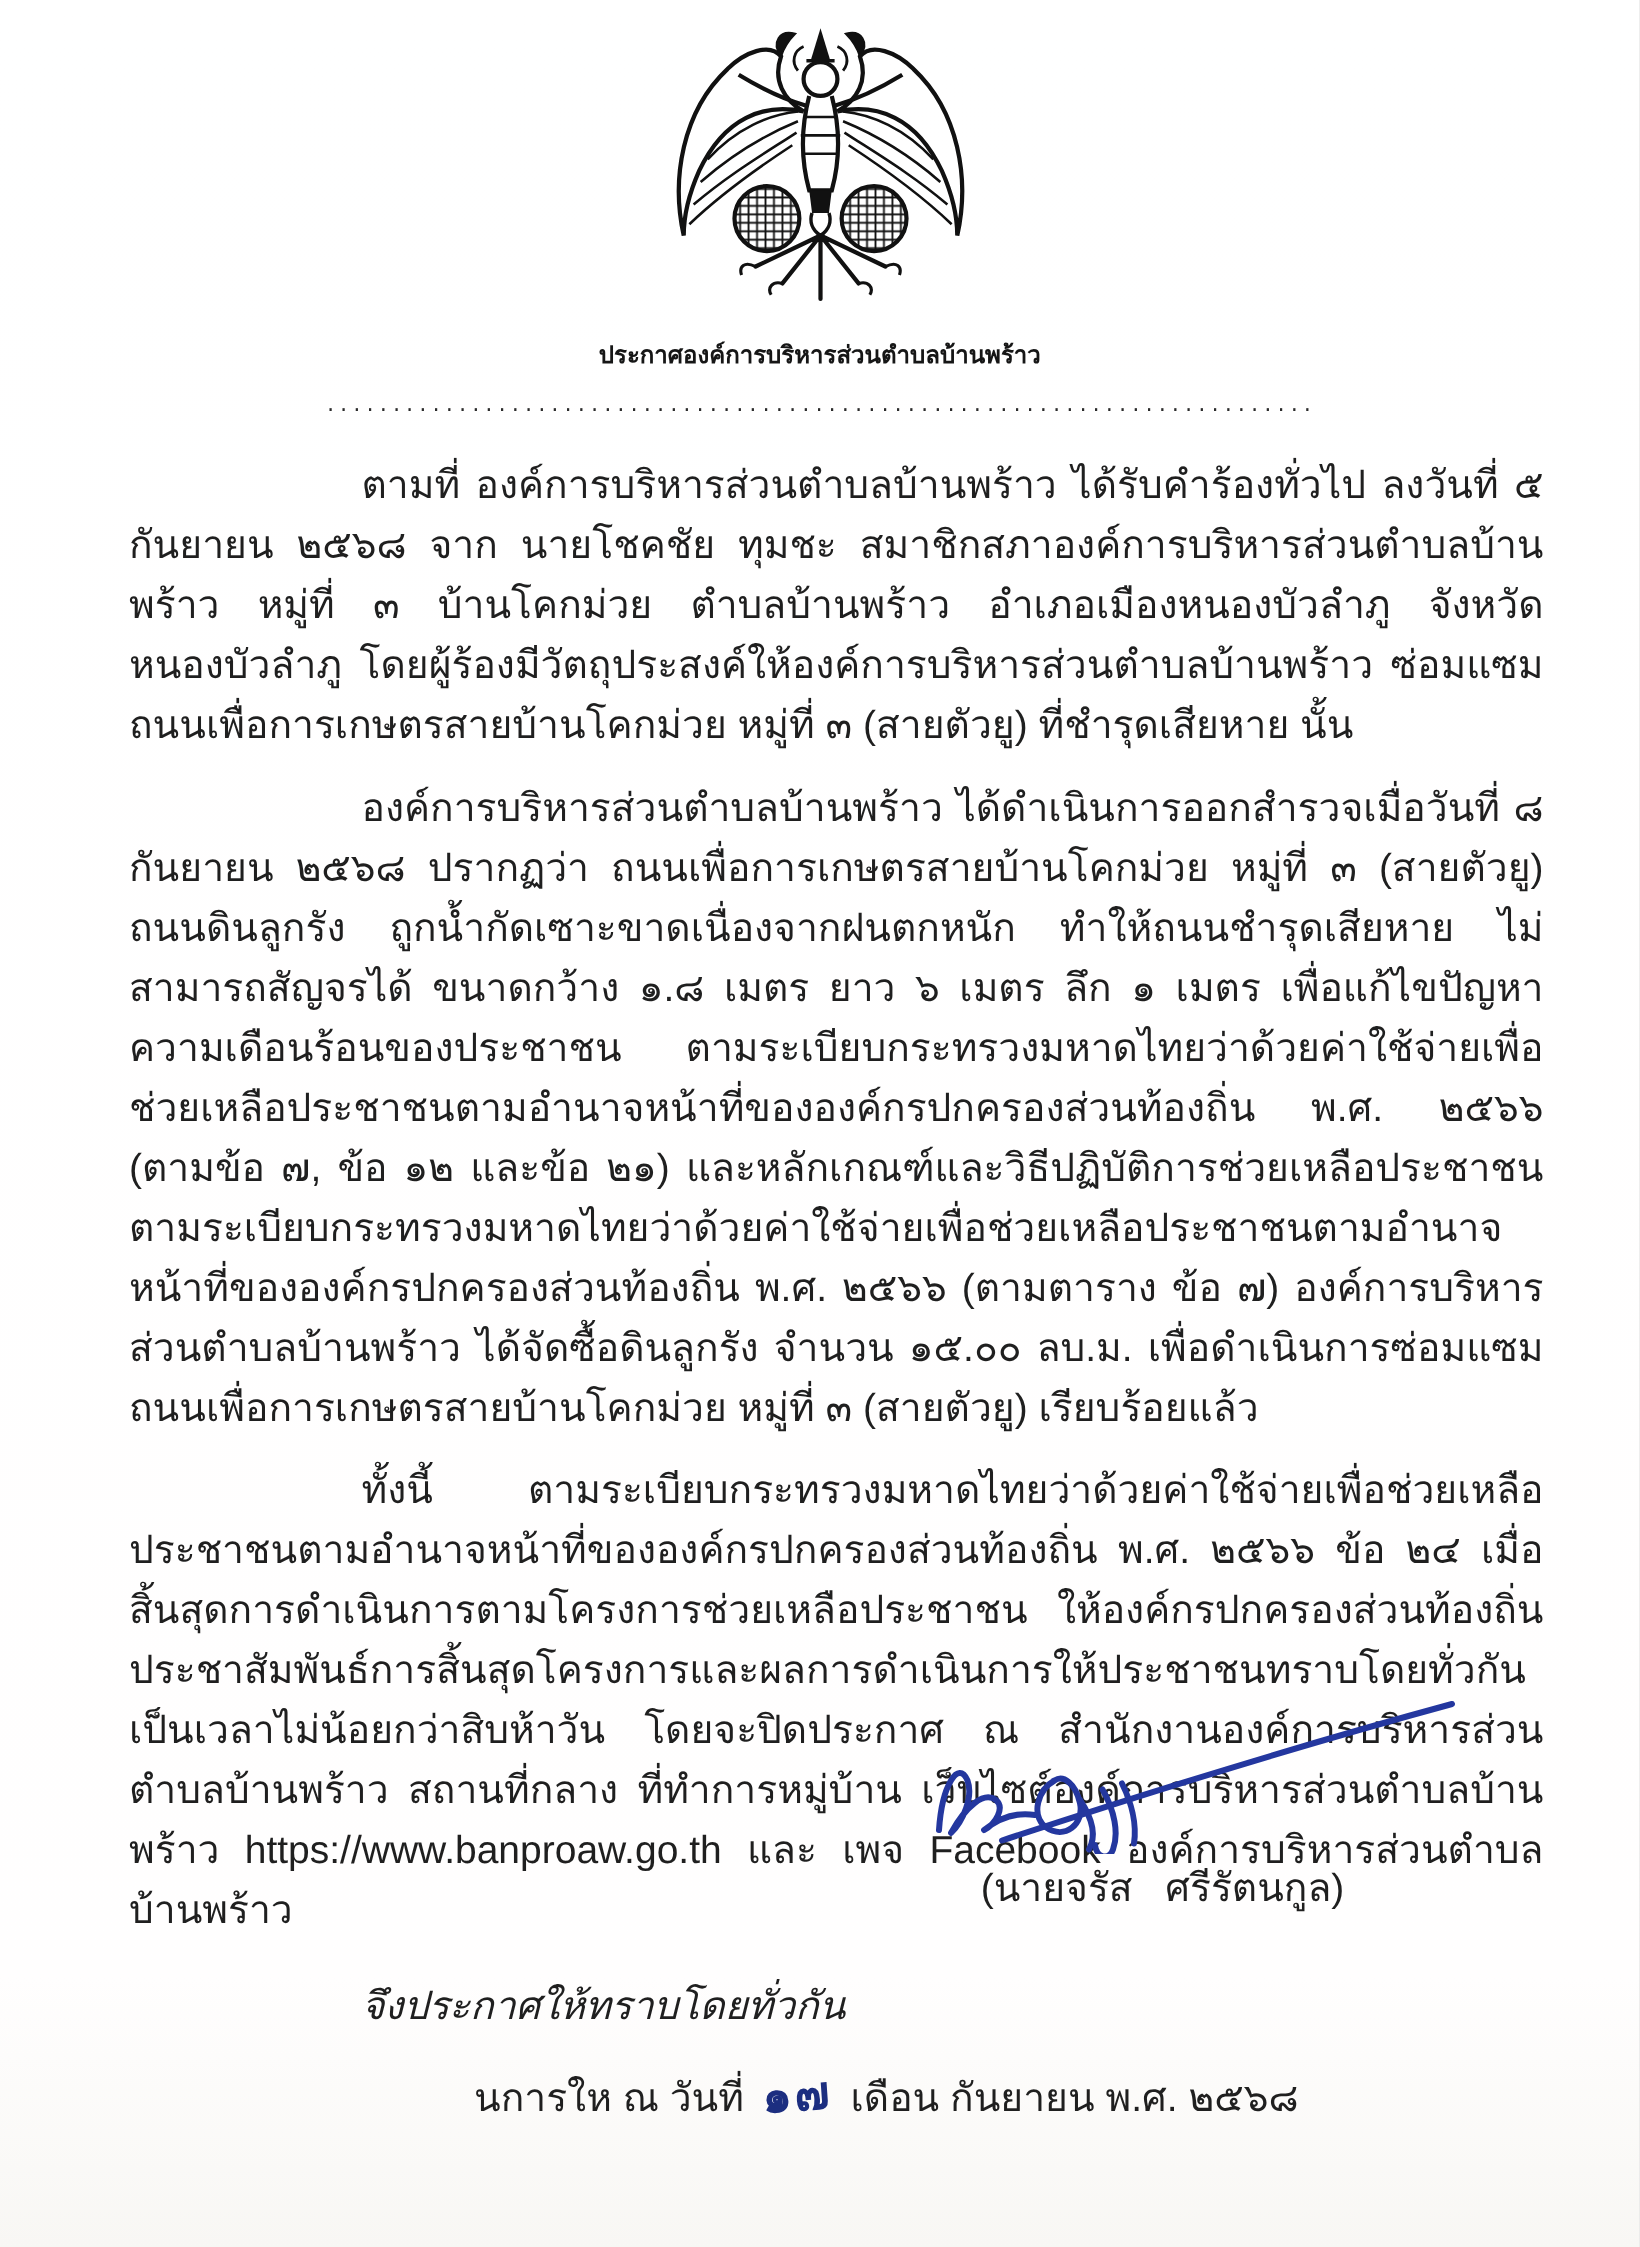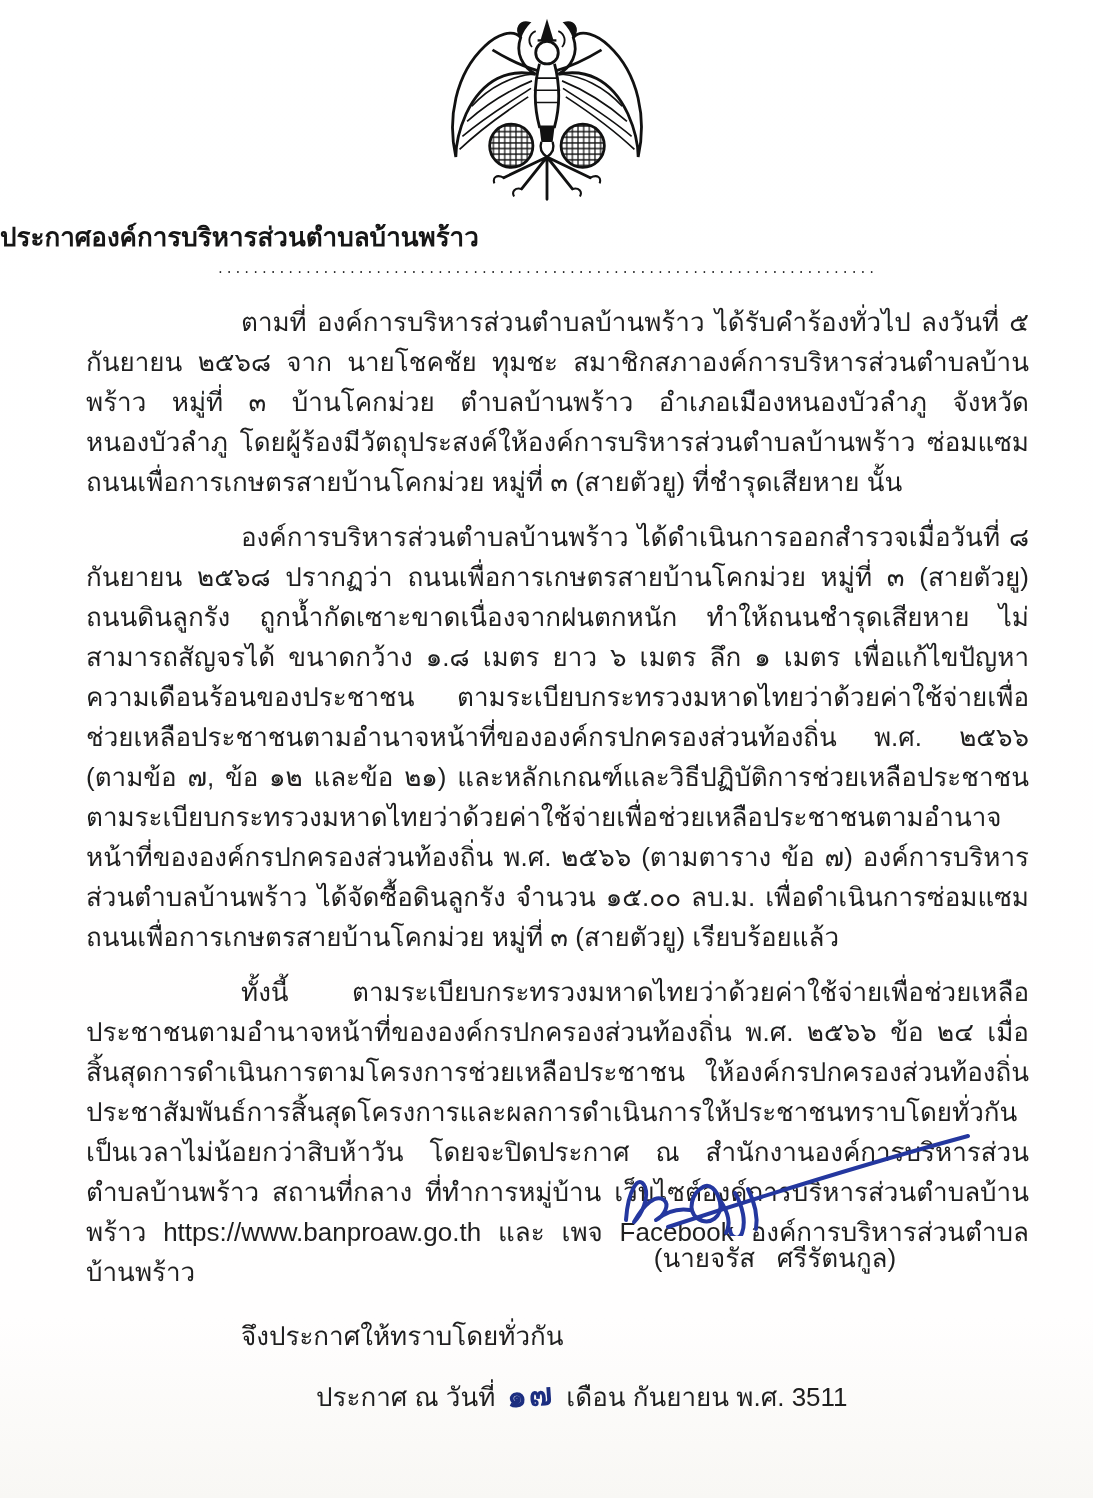--- a/index.html
+++ b/index.html
@@ -8,43 +8,46 @@
     width:1093px;height:1498px;
     margin:0 auto;
     background:linear-gradient(180deg,#ffffff 0%,#fffefe 88%,#f8f7f4 100%);
     font-family:"Liberation Sans",sans-serif;
     color:#1f1f1f;
     overflow:hidden;
   }
   .emblem-wrap{padding-top:16px;text-align:center;}
   .emblem-wrap svg{display:inline-block;}
   .title{
-    font-size:26px;font-weight:700;
+    text-align:center;
+    font-size:16px;font-weight:700;
     line-height:42px;
     color:#161616;
+    font-family:Liberation Mono, monospace;
   }
   .title-block{margin-top:8px;}
   .dots{
     text-align:center;
     font-size:13px;letter-spacing:1px;line-height:16px;
     color:#2a2a2a;margin-top:4px;
     font-family:"Liberation Mono",monospace;
   }
   .content{
     margin:24px 64px 0 86px;
     font-size:26px;line-height:40px;
   }
   .content p.body{
     margin:0 0 15px 0;
     text-indent:155px;
     text-align:justify;
   }
   .closing{
     margin:24px 0 0 0;
     text-indent:155px;
+    font-style:italic;
   }
   .dateline{
     margin:20px 0 0 230px;
     white-space:nowrap;
   }
   .day-handwritten{
     display:inline-block;
     color:#1c2e80;
     font-weight:700;
     font-size:31px;
@@ -114,21 +117,21 @@
   <div class="dots">...........................................................................</div>
 
   <div class="content">
     <p class="body">ตามที่ องค์การบริหารส่วนตำบลบ้านพร้าว ได้รับคำร้องทั่วไป ลงวันที่ ๕ กันยายน ๒๕๖๘ จาก นายโชคชัย ทุมชะ  สมาชิกสภาองค์การบริหารส่วนตำบลบ้านพร้าว หมู่ที่ ๓ บ้านโคกม่วย ตำบลบ้านพร้าว อำเภอเมืองหนองบัวลำภู จังหวัดหนองบัวลำภู โดยผู้ร้องมีวัตถุประสงค์ให้องค์การบริหารส่วนตำบลบ้านพร้าว ซ่อมแซมถนนเพื่อการเกษตรสายบ้านโคกม่วย หมู่ที่ ๓ (สายตัวยู) ที่ชำรุดเสียหาย นั้น</p>
     <p class="body">องค์การบริหารส่วนตำบลบ้านพร้าว ได้ดำเนินการออกสำรวจเมื่อวันที่ ๘ กันยายน ๒๕๖๘ ปรากฏว่า ถนนเพื่อการเกษตรสายบ้านโคกม่วย หมู่ที่ ๓ (สายตัวยู) ถนนดินลูกรัง ถูกน้ำกัดเซาะขาดเนื่องจากฝนตกหนัก ทำให้ถนนชำรุดเสียหาย ไม่สามารถสัญจรได้ ขนาดกว้าง ๑.๘ เมตร ยาว ๖ เมตร ลึก ๑ เมตร เพื่อแก้ไขปัญหาความเดือนร้อนของประชาชน ตามระเบียบกระทรวงมหาดไทยว่าด้วยค่าใช้จ่ายเพื่อช่วยเหลือประชาชนตามอำนาจหน้าที่ขององค์กรปกครองส่วนท้องถิ่น พ.ศ. ๒๕๖๖ (ตามข้อ ๗, ข้อ ๑๒ และข้อ ๒๑) และหลักเกณฑ์และวิธีปฏิบัติการช่วยเหลือประชาชนตามระเบียบกระทรวงมหาดไทยว่าด้วยค่าใช้จ่ายเพื่อช่วยเหลือประชาชนตามอำนาจหน้าที่ขององค์กรปกครองส่วนท้องถิ่น พ.ศ. ๒๕๖๖ (ตามตาราง ข้อ ๗) องค์การบริหารส่วนตำบลบ้านพร้าว ได้จัดซื้อดินลูกรัง จำนวน ๑๕.๐๐ ลบ.ม. เพื่อดำเนินการซ่อมแซมถนนเพื่อการเกษตรสายบ้านโคกม่วย หมู่ที่ ๓ (สายตัวยู) เรียบร้อยแล้ว</p>
     <p class="body">ทั้งนี้ ตามระเบียบกระทรวงมหาดไทยว่าด้วยค่าใช้จ่ายเพื่อช่วยเหลือประชาชนตามอำนาจหน้าที่ขององค์กรปกครองส่วนท้องถิ่น พ.ศ. ๒๕๖๖ ข้อ ๒๔ เมื่อสิ้นสุดการดำเนินการตามโครงการช่วยเหลือประชาชน ให้องค์กรปกครองส่วนท้องถิ่นประชาสัมพันธ์การสิ้นสุดโครงการและผลการดำเนินการให้ประชาชนทราบโดยทั่วกัน เป็นเวลาไม่น้อยกว่าสิบห้าวัน โดยจะปิดประกาศ ณ สำนักงานองค์การบริหารส่วนตำบลบ้านพร้าว สถานที่กลาง ที่ทำการหมู่บ้าน เว็บไซต์องค์การบริหารส่วนตำบลบ้านพร้าว https://www.banproaw.go.th และ เพจ Facebook องค์การบริหารส่วนตำบลบ้านพร้าว</p>
 
     <div class="closing">จึงประกาศให้ทราบโดยทั่วกัน</div>
 
     <div class="dateline">
-      <span>ประกาศ ณ วันที่</span><span class="day-handwritten">๑๗</span><span>เดือน กันยายน พ.ศ. 3511</span>
+      <span>นการให ณ วันที่</span><span class="day-handwritten">๑๗</span><span>เดือน กันยายน พ.ศ. ๒๕๖๘</span>
     </div>
   </div>
 
   <div class="sig-block">
     <svg width="380" height="104" viewBox="0 0 380 104" aria-hidden="true">
       <g fill="none" stroke="#24379f" stroke-width="4" stroke-linecap="round" stroke-linejoin="round">
         <path d="M28,88 C30,58 41,41 47,55 C51,66 44,82 36,90 C46,72 58,62 66,68 C72,73 66,84 58,88 C68,80 80,76 92,78"></path>
         <path d="M105,55 C94,61 89,78 99,86 C112,95 125,84 122,70 C119,57 111,51 105,55 Z"></path>
         <path d="M122,68 C130,80 133,92 128,101"></path>
         <path d="M137,61 C145,75 148,90 144,101 C141,109 133,106 132,98"></path>

